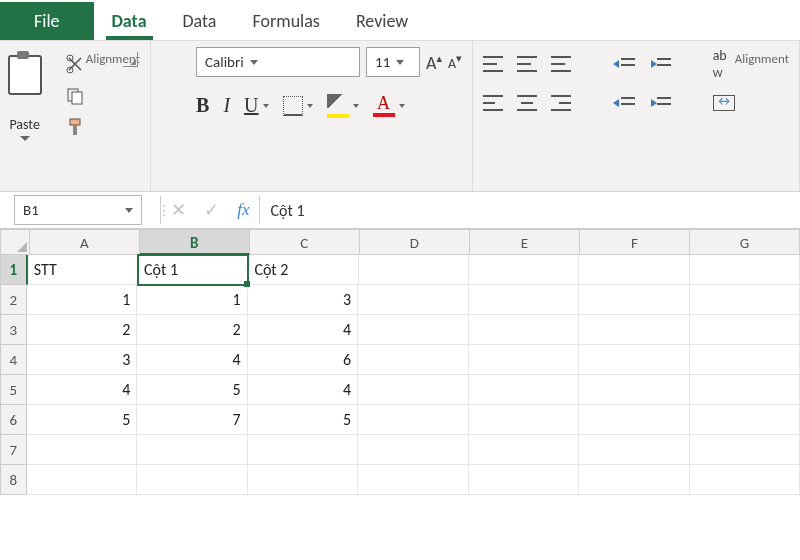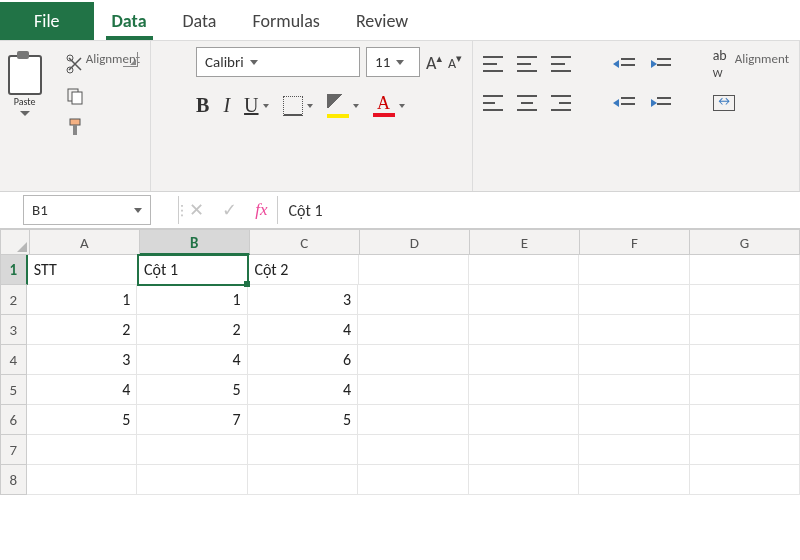--- a/index.html
+++ b/index.html
@@ -13,21 +13,21 @@
   .ribbon{display:flex;background:#f3f2f1;border-bottom:1px solid #d4d4d4;height:150px}
   .group{display:flex;flex-direction:row;justify-content:flex-end;border-right:1px solid #dcdcdc;padding:6px 10px 18px;position:relative}
   .group-body{display:flex;align-items:flex-start;gap:10px;flex:1}
   .group-footer{height:22px;display:flex;justify-content:center;align-items:center;font-size:13px;color:#666;position:relative}
   .launcher{position:absolute;right:2px;bottom:2px;width:14px;height:14px;border:1px solid #888;border-top:none;border-left:none}
   .launcher::after{content:"";position:absolute;right:1px;bottom:1px;border:3px solid transparent;border-right-color:#888;border-bottom-color:#888}
   
   .paste{display:flex;flex-direction:column;align-items:center;width:58px;padding-top:6px}
   .clipboard-board{width:30px;height:36px;border:2px solid #555;border-radius:3px;background:#fff;position:relative;margin-top:2px}
   .clipboard-board::before{content:"";position:absolute;top:-6px;left:7px;width:12px;height:8px;background:#777;border-radius:2px}
-  .paste span{font-size:10px;margin-top:0}
+  .paste span{font-size:14px;margin-top:21px}
   .paste-arrow{width:0;height:0;border-left:5px solid transparent;border-right:5px solid transparent;border-top:5px solid #666;margin-top:3px}
   .clip-side{display:flex;flex-direction:column;gap:10px;align-items:center;padding-top:6px}
   .ico{width:22px;height:22px;display:flex;align-items:center;justify-content:center;color:#555}
   
   .fontrow1{display:flex;gap:6px;align-items:center}
   .combo{background:#fff;border:1px solid #9e9e9e;height:28px;display:flex;align-items:center;padding:0 4px 0 8px;font-size:15px}
   .combo .dd{margin-left:6px;width:0;height:0;border-left:4px solid transparent;border-right:4px solid transparent;border-top:5px solid #666}
   .fontname{width:150px}
   .fontsize{width:40px}
   .grow{display:flex;align-items:center;gap:4px}
@@ -59,26 +59,26 @@
   .indent-ico::before{top:2px;width:14px}
   .indent-ico::after{top:8px;width:14px}
   .indent-arrow{position:absolute;left:0;top:4px;width:0;height:0;border-top:4px solid transparent;border-bottom:4px solid transparent}
   .indent-arrow.l{border-right:6px solid #3a7ac0}
   .indent-arrow.r{border-left:6px solid #3a7ac0;left:2px}
   .wrap-ico{font-size:14px;color:#444}
   .merge-ico{width:20px;height:14px;border:1px solid #555;position:relative}
   .merge-ico::after{content:"↔";position:absolute;left:2px;top:-3px;font-size:13px;color:#3a7ac0}
   
   .fbar{display:flex;align-items:center;height:36px;border-bottom:1px solid #ccc}
-  .namebox{width:110px;border:1px solid #b7b7b7;height:28px;margin:0 23px;display:flex;align-items:center;padding:0 8px;font-size:15px;background:#fff;justify-content:space-between}
+  .namebox{width:110px;border:1px solid #b7b7b7;height:28px;margin:0 14px;display:flex;align-items:center;padding:0 8px;font-size:15px;background:#fff;justify-content:space-between}
   .namebox .dd{width:0;height:0;border-left:4px solid transparent;border-right:4px solid transparent;border-top:5px solid #666}
   .fsep{width:6px;height:28px;border-left:1px solid #ccc;margin:0 4px;display:flex;align-items:center;justify-content:center;color:#bbb;font-size:14px}
   .fx-buttons{display:flex;gap:18px;align-items:center;color:#a0a0a0;font-size:18px}
   .fx-buttons .dis{color:#c4c4c4}
-  .fx{font-style:italic;font-family:"Times New Roman",serif;color:#ec4899;font-size:17px}
+  .fx{font-style:italic;font-family:"Times New Roman",serif;color:#3b82f6;font-size:17px}
   .fbar-sep{width:1px;height:28px;background:#ccc;margin:0 10px}
   .fcontent{font-size:16px;color:#333}
   
   .sheet{display:flex;flex-direction:column}
   .hdrrow{display:flex;height:26px}
   .corner{width:28px;border:1px solid #ccc;background:#f3f2f1;position:relative}
   .corner::after{content:"";position:absolute;right:2px;bottom:2px;width:0;height:0;border-left:10px solid transparent;border-bottom:10px solid #b7b7b7}
   .colhdr{width:110px;border:1px solid #ccc;border-left:none;background:#f3f2f1;text-align:center;font-size:15px;color:#555;line-height:26px}
   .colhdr.sel{background:#d8d8d8;border-bottom:2px solid #217346;color:#217346;font-weight:600}
   .row{display:flex;height:30px}

